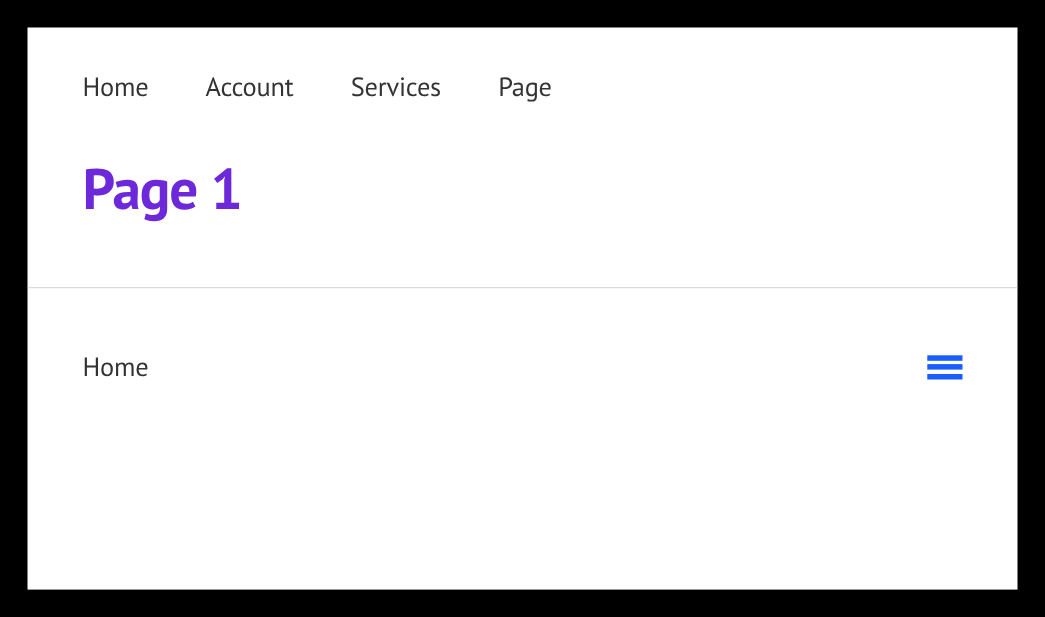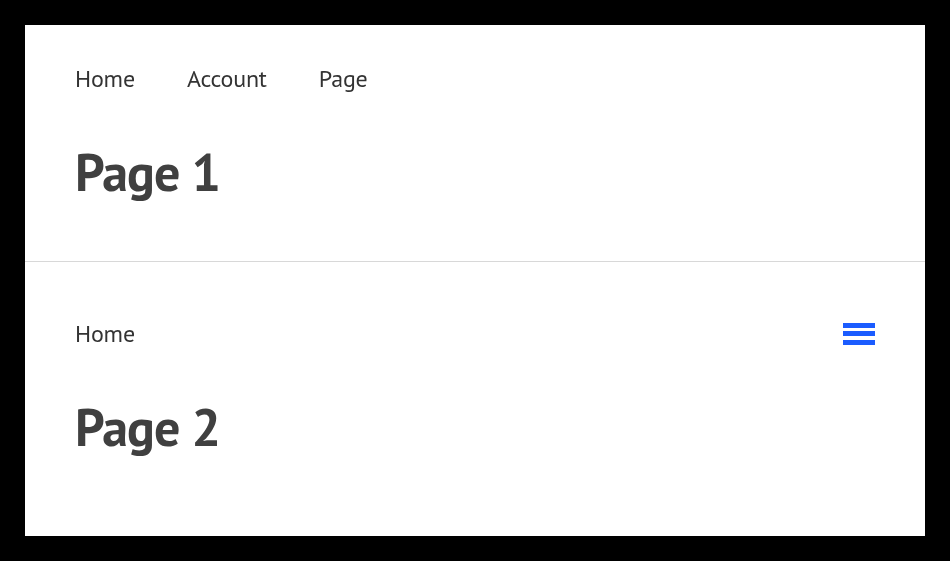--- a/index.html
+++ b/index.html
@@ -31,21 +31,21 @@
       margin-top: 14px;
       margin-bottom: 44px;
     }
     .nav-full a {
       color: #333;
       font-size: 24px;
       text-decoration: none;
       letter-spacing: -0.2px;
     }
     h1.page-title {
-      color: #404040;
+      color: #6d28d9;
       font-size: 52px;
       font-weight: 700;
       letter-spacing: -1px;
       margin-bottom: 56px;
     }
     .divider {
       height: 1px;
       background: #d8d8d8;
       border: none;
     }
@@ -79,34 +79,34 @@
   </style>
 </head>
 <body>
 
 <div class="frame">
 
   <div class="section">
     <nav class="nav-full">
       <a href="#">Home</a>
       <a href="#">Account</a>
+      <a href="#">Services</a>
       <a href="#">Page</a>
     </nav>
     <h1 class="page-title">Page 1</h1>
   </div>
 
   <hr class="divider">
 
   <div class="section">
     <div class="section2-top">
       <nav class="nav-single">
         <a href="#">Home</a>
       </nav>
       <div class="hamburger">
         <span></span>
         <span></span>
         <span></span>
       </div>
     </div>
-    <h1 class="page-title">Page 2</h1>
   </div>
 
 </div>
 
 </body></html>

